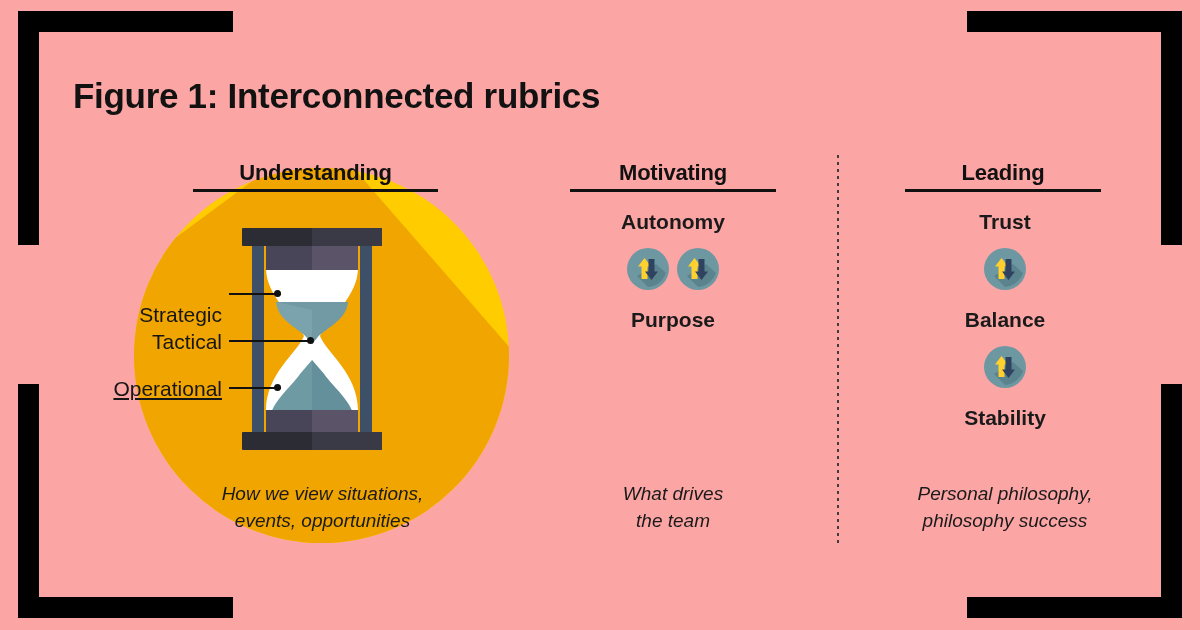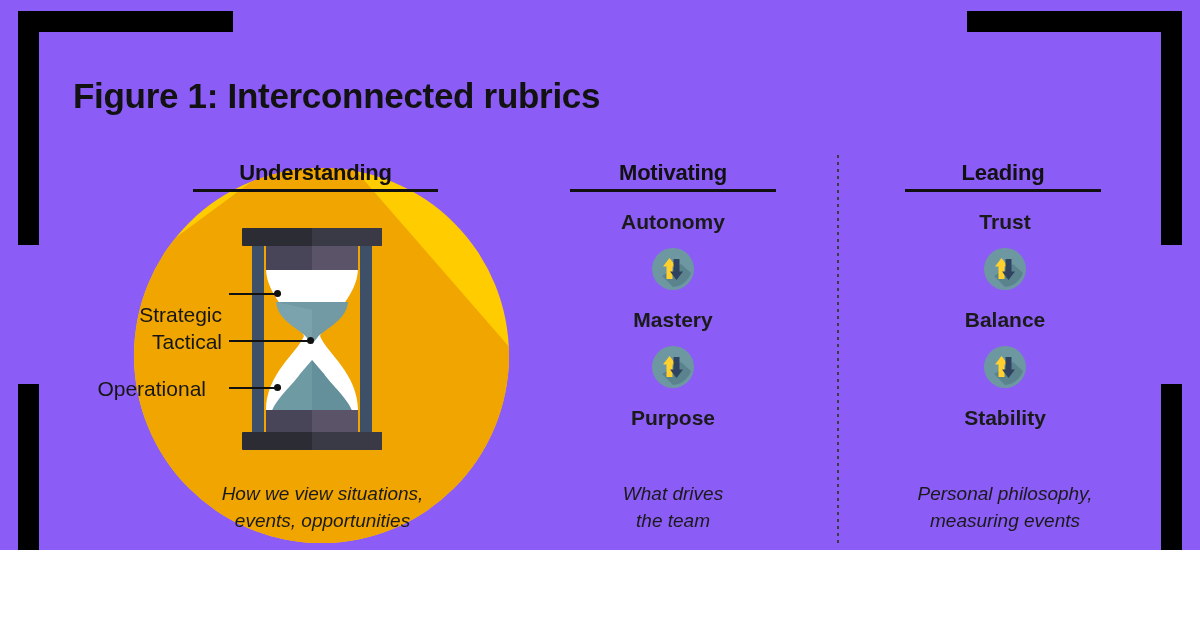--- a/index.html
+++ b/index.html
@@ -4,22 +4,22 @@
 <title>Figure 1: Interconnected rubrics</title>
 <style>
   html, body {
     margin: 0;
     padding: 0;
     background: #ffffff;
   }
   #canvas {
     position: relative;
     width: 1200px;
-    height: 550px;
-    background: #8b5cf6;
+    height: 630px;
+    background: #fca5a5;
     overflow: hidden;
     font-family: "Liberation Sans", sans-serif;
     -webkit-font-smoothing: antialiased;
   }
 
   
   .bracket {
     position: absolute;
     background: #000000;
   }
@@ -235,21 +235,21 @@
   </div>
   <div class="leader-line" style="left:229px; top:293px; width:52px;"></div>
   <div class="leader-dot" style="left:274px; top:290px;"></div>
 
   <div class="leader-label" style="left:70px; top:330px; width:152px;">
     <span>Tactical</span>
   </div>
   <div class="leader-line" style="left:229px; top:340px; width:82px;"></div>
   <div class="leader-dot" style="left:307px; top:337px;"></div>
 
-  <div class="leader-label" style="left:32px; top:377px; width:174px;">
+  <div class="leader-label" style="left:48px; top:377px; width:174px;text-decoration:underline;">
     <span>Operational</span>
   </div>
   <div class="leader-line" style="left:229px; top:387px; width:52px;"></div>
   <div class="leader-dot" style="left:274px; top:384px;"></div>
 
   <div class="caption" id="cap-understanding">
     <div>How we view situations,</div>
     <div>events, opportunities</div>
   </div>
 
@@ -259,21 +259,20 @@
   </div>
 
   <div class="stack" id="stack-motivating">
     <div class="stack-word">Autonomy</div>
     <svg class="arrow-badge" viewBox="0 0 46 46">
       <circle cx="23" cy="23" r="21" fill="#6d98a2"></circle>
       <path d="M12 30 L23 41 A21 21 0 0 0 41 27 L31 18 Z" fill="#5b838d"></path>
       <path d="M16.5 20.5 L16.5 33 L22.5 33 L22.5 20.5 L26 20.5 L19.5 12 L13 20.5 Z" fill="#ffd02e"></path>
       <path d="M29.5 25.5 L29.5 13 L23.5 13 L23.5 25.5 L20 25.5 L26.5 34 L33 25.5 Z" fill="#2f4260"></path>
     </svg>
-    <div class="stack-word">Mastery</div>
     <svg class="arrow-badge" viewBox="0 0 46 46">
       <circle cx="23" cy="23" r="21" fill="#6d98a2"></circle>
       <path d="M12 30 L23 41 A21 21 0 0 0 41 27 L31 18 Z" fill="#5b838d"></path>
       <path d="M16.5 20.5 L16.5 33 L22.5 33 L22.5 20.5 L26 20.5 L19.5 12 L13 20.5 Z" fill="#ffd02e"></path>
       <path d="M29.5 25.5 L29.5 13 L23.5 13 L23.5 25.5 L20 25.5 L26.5 34 L33 25.5 Z" fill="#2f4260"></path>
     </svg>
     <div class="stack-word">Purpose</div>
   </div>
 
   <div class="caption" id="cap-motivating">
@@ -301,16 +300,16 @@
       <circle cx="23" cy="23" r="21" fill="#6d98a2"></circle>
       <path d="M12 30 L23 41 A21 21 0 0 0 41 27 L31 18 Z" fill="#5b838d"></path>
       <path d="M16.5 20.5 L16.5 33 L22.5 33 L22.5 20.5 L26 20.5 L19.5 12 L13 20.5 Z" fill="#ffd02e"></path>
       <path d="M29.5 25.5 L29.5 13 L23.5 13 L23.5 25.5 L20 25.5 L26.5 34 L33 25.5 Z" fill="#2f4260"></path>
     </svg>
     <div class="stack-word">Stability</div>
   </div>
 
   <div class="caption" id="cap-leading">
     <div>Personal philosophy,</div>
-    <div>measuring events</div>
+    <div>philosophy success</div>
   </div>
 
 </div>
 
 </body></html>

